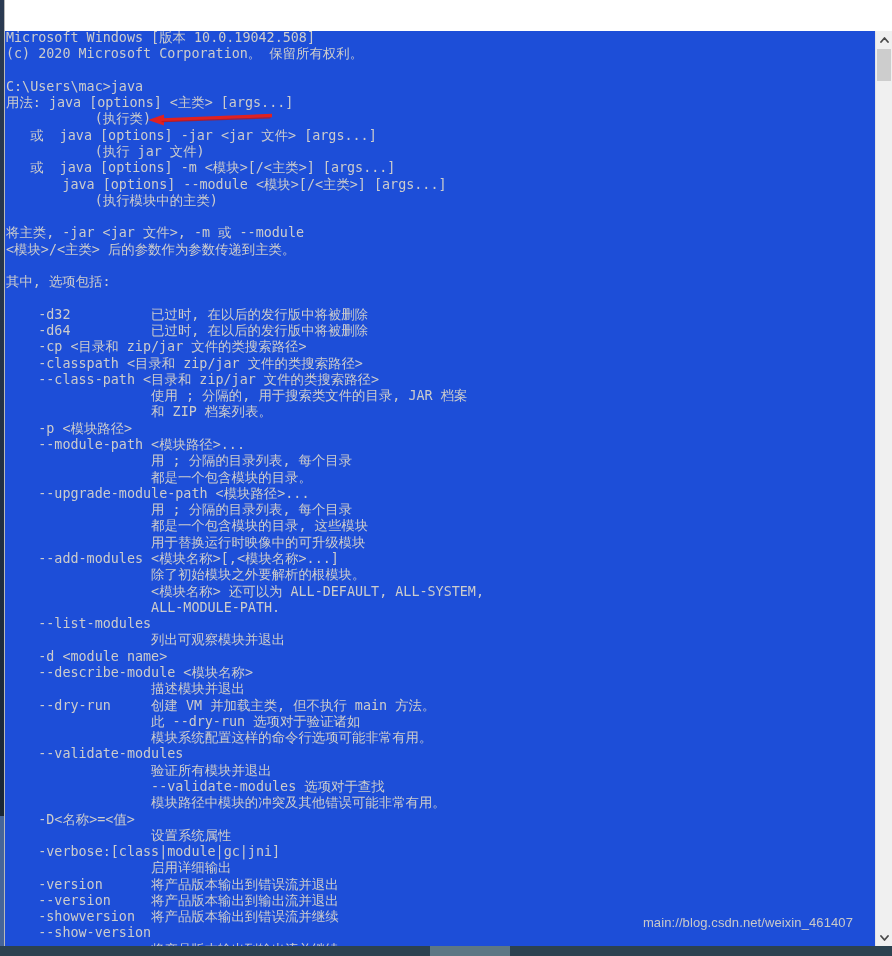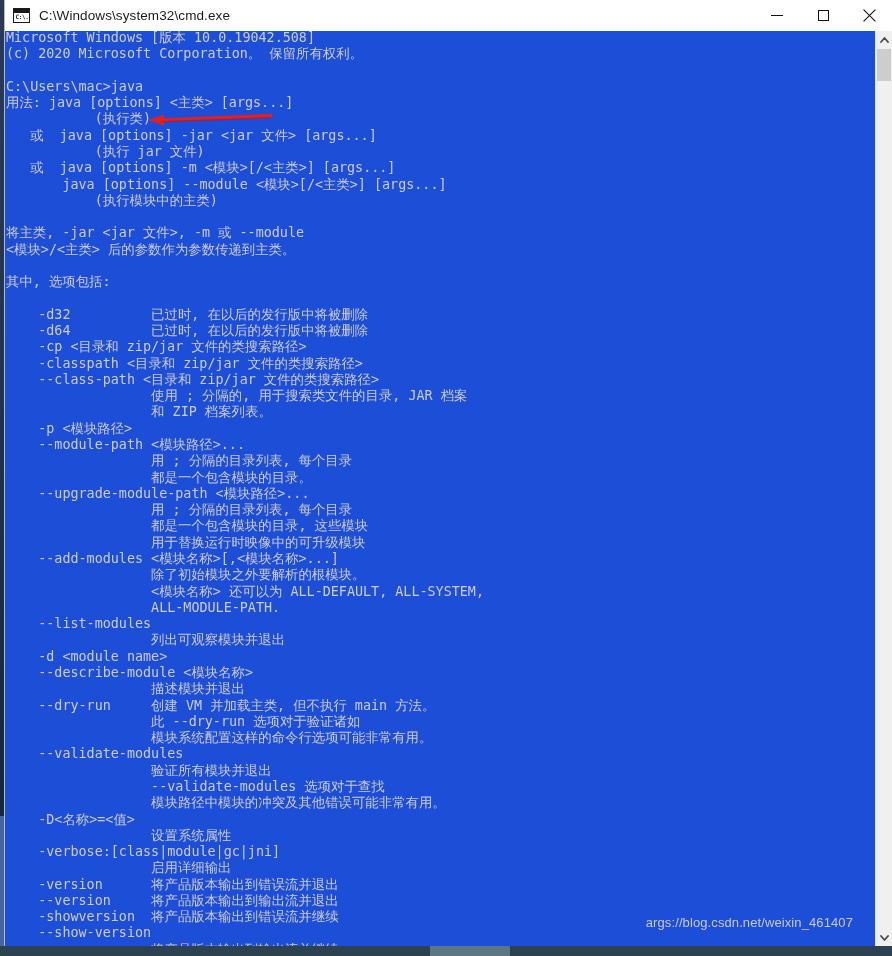--- a/index.html
+++ b/index.html
@@ -214,42 +214,20 @@
 </style>
 </head>
 <body>
 
 <div id="desktop"></div>
 
 <div id="bottom-left-accent"></div>
 
 <div id="window">
 
-  <div id="titlebar">
-    <div id="app-icon">
-      <div class="bar"></div>
-      <div class="prompt">C:\.</div>
-    </div>
-    <div id="title-text">C:\Windows\system32\cmd.exe</div>
-
-    <div id="win-controls">
-      <div class="wc wc-min">
-        <i></i>
-      </div>
-      <div class="wc wc-max">
-        <i></i>
-      </div>
-      <div class="wc wc-close">
-        <svg width="13" height="13" viewBox="0 0 13 13">
-          <line x1="0.6" y1="0.6" x2="12.4" y2="12.4" stroke="#111" stroke-width="1.1"></line>
-          <line x1="12.4" y1="0.6" x2="0.6" y2="12.4" stroke="#111" stroke-width="1.1"></line>
-        </svg>
-      </div>
-    </div>
-  </div>
 
   <div id="console">
     <pre id="console-text">Microsoft Windows [版本 10.0.19042.508]
 (c) 2020 Microsoft Corporation。 保留所有权利。
 
 C:\Users\mac&gt;java
 用法: java [options] &lt;主类&gt; [args...]
            (执行类)
    或  java [options] -jar &lt;jar 文件&gt; [args...]
            (执行 jar 文件)
@@ -303,21 +281,21 @@
     --show-version
                   将产品版本输出到输出流并继续</pre>
 
     <svg id="red-arrow">
       <defs></defs>
       <polygon points="0,7 16,1.5 16,12.5" fill="#e02121"></polygon>
       <path d="M14,7 L124,2.5" stroke="#e02121" stroke-width="3.4" stroke-linecap="round" fill="none"></path>
       <path d="M14,8.6 L122,4.8" stroke="#c01313" stroke-width="1.2" stroke-linecap="round" fill="none" opacity="0.75"></path>
     </svg>
 
-    <div id="watermark">args://blog.csdn.net/weixin_461407</div>
+    <div id="watermark">main://blog.csdn.net/weixin_461407</div>
   </div>
 
   <div id="scrollbar">
     <div class="sb-arrow up">
       <svg width="9" height="6" viewBox="0 0 9 6">
         <polyline points="1,5 4.5,1 8,5" fill="none" stroke="#4a4a4a" stroke-width="1.8" stroke-linecap="round" stroke-linejoin="round"></polyline>
       </svg>
     </div>
     <div id="sb-thumb"></div>
     <div class="sb-arrow down">

